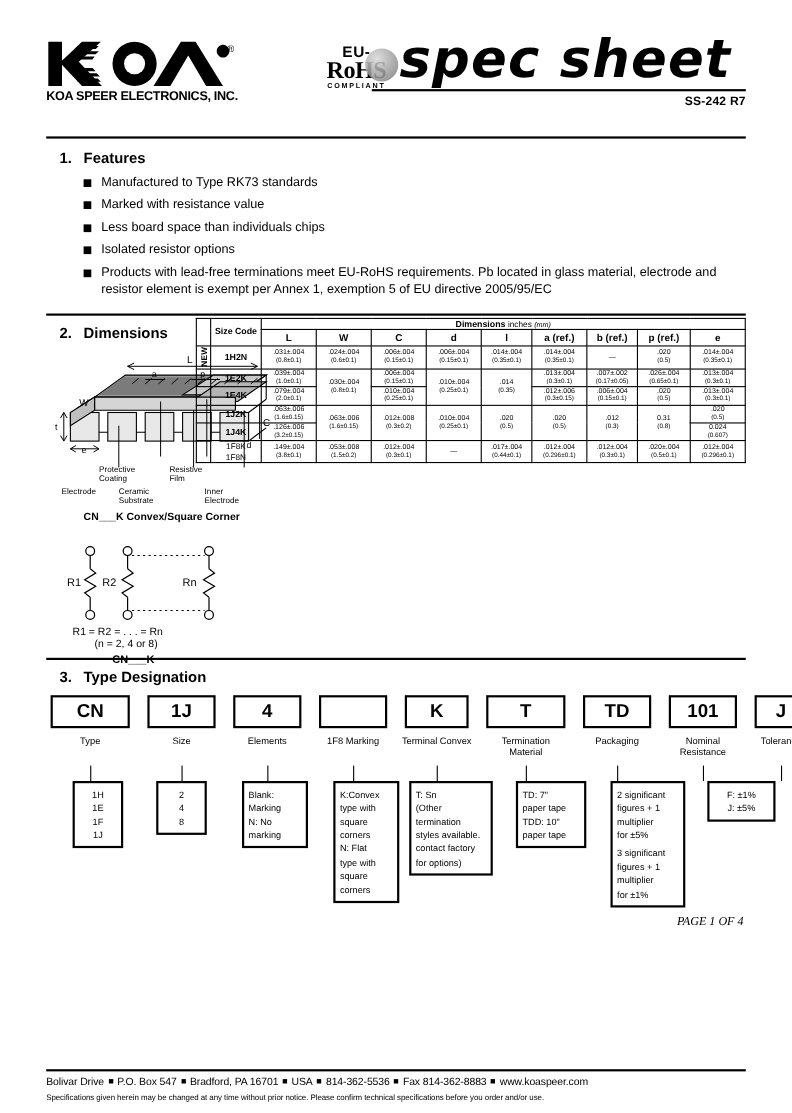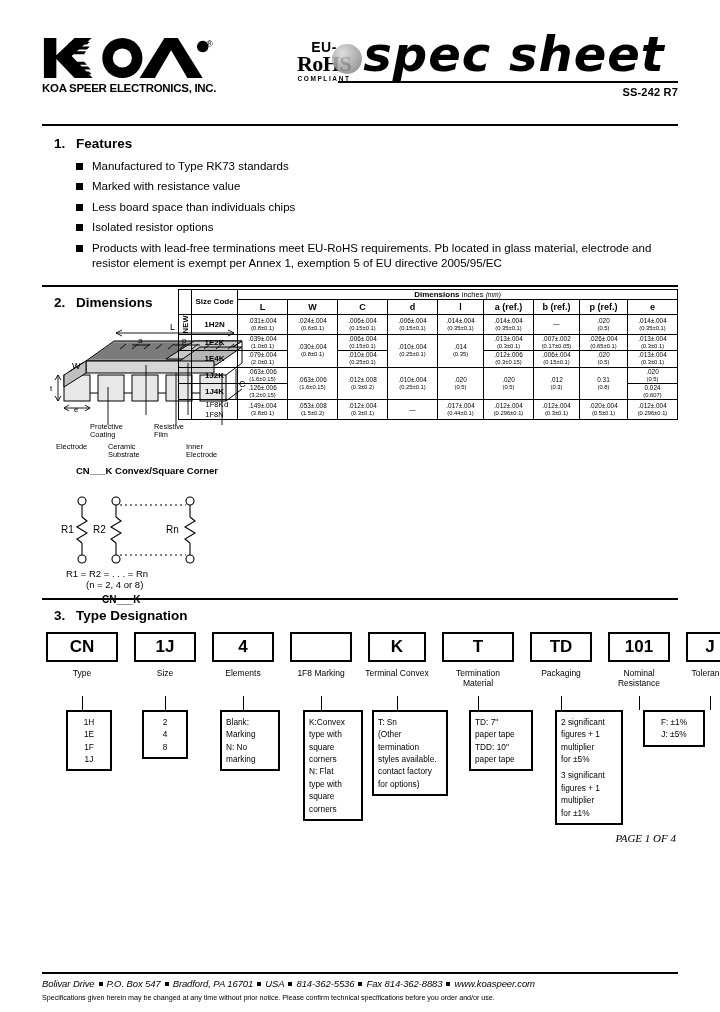--- a/index.html
+++ b/index.html
@@ -88,21 +88,21 @@
           font-size:17px; font-weight:bold; display:flex; align-items:center; justify-content:center; }
   .blabel { position:absolute; text-align:center; font-size:8.5px; line-height:1.25; }
   .leader { position:absolute; width:1px; background:#000; }
   .dbox { position:absolute; border:2px solid #000; padding:4px 4px; font-size:8.3px; line-height:1.5; }
   .dbox.center { text-align:center; }
   .pageof { position:absolute; right:0; bottom:0; font-size:11px; font-style:italic; font-family:"Liberation Serif",serif; }
 
   
   .footer { position:absolute; left:42px; right:42px; bottom:10px; }
   .foot-rule { border-top:2.5px solid #000; }
-  .foot-line { font-size:9.5px; margin-top:4px; white-space:nowrap; letter-spacing:-.1px;font-style:italic;}
+  .foot-line { font-size:9.5px; margin-top:4px; white-space:nowrap; letter-spacing:-.1px;}
   .foot-line .sq { display:inline-block; width:4px; height:4px; background:#000; margin:0 4px 1px 4px; }
   .foot-note { font-size:7.2px; margin-top:4px; letter-spacing:-.05px;}
 </style>
 </head>
 <body>
 
 <div class="page">
 
   <div class="header">
 

